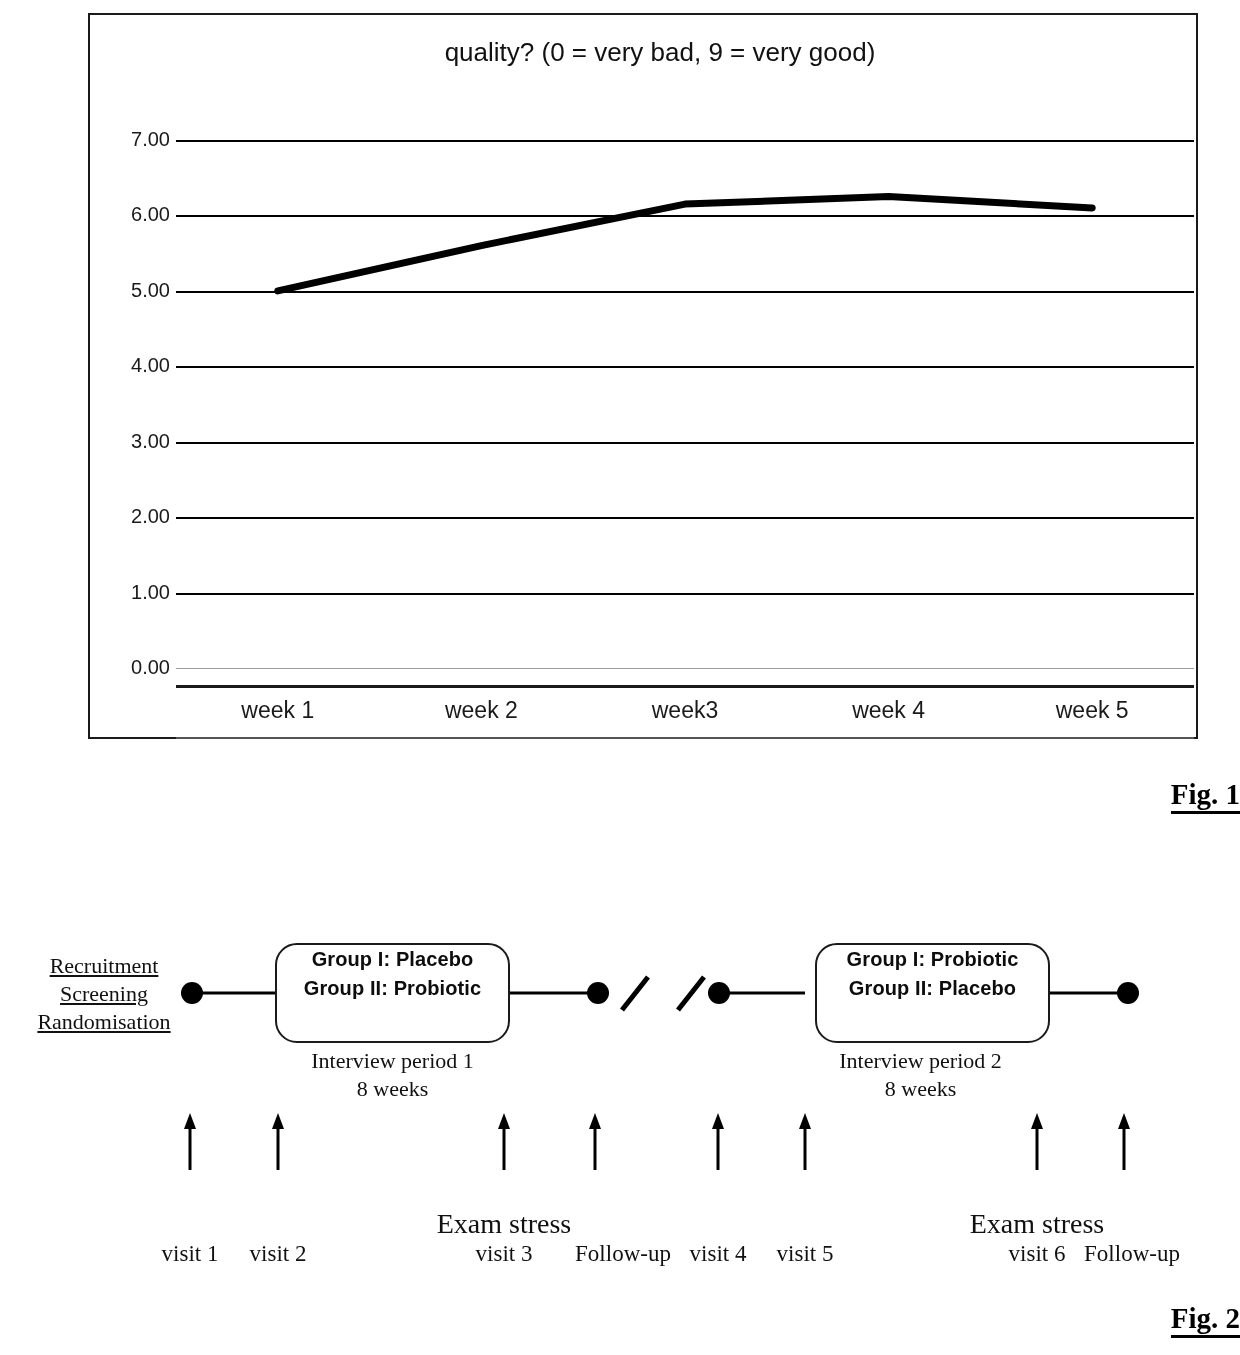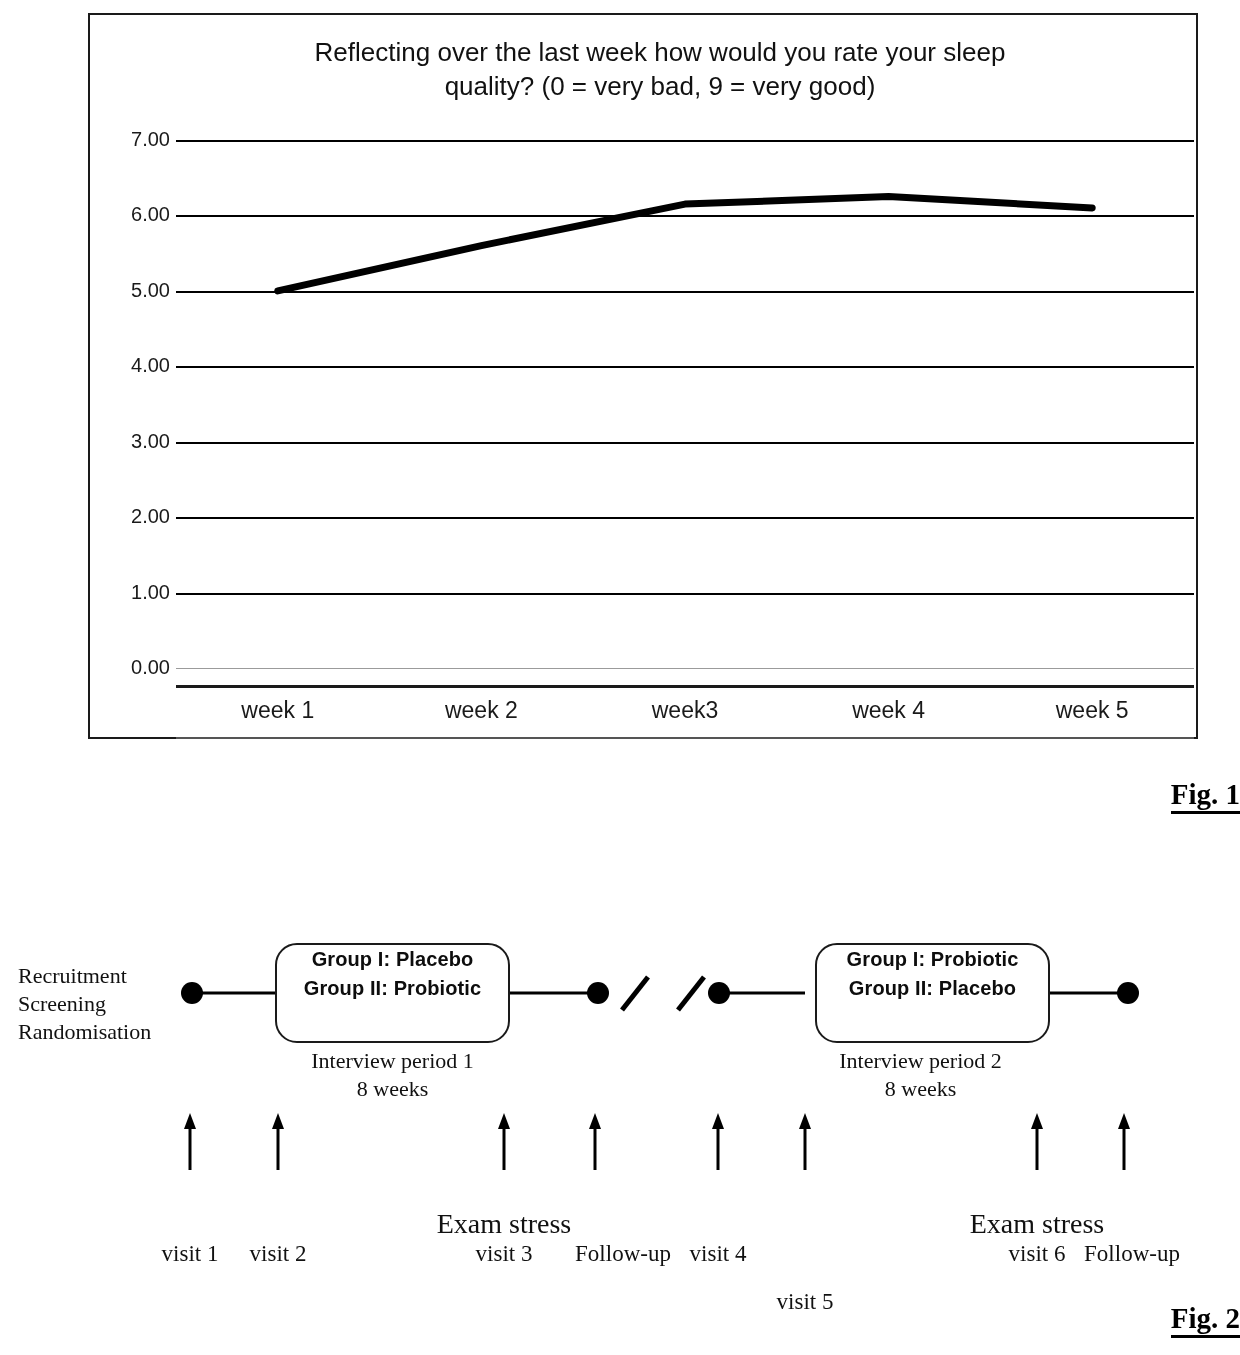--- a/index.html
+++ b/index.html
@@ -103,27 +103,28 @@
   #fig2-caption { left: 0; top: 1302px; }
 
   
   #figure2 {
     position: absolute;
     left: 0; top: 930px;
     width: 1240px; height: 360px;
   }
   #recruitment-label {
     position: absolute;
-    left: 18px; top: 32px;
+    left: 18px; top: 22px;
     width: 172px;
-    text-align: left;
+    text-align: center;
     font-family: "Liberation Serif", serif;
     font-size: 22px;
     line-height: 1.27;
     color: #111111;
+    text-decoration: underline;
   }
   .period-box {
     position: absolute;
     border: 2px solid #1a1a1a;
     border-radius: 22px;
     background: #ffffff;
     display: flex;
     flex-direction: column;
     justify-content: flex-start;
     align-items: center;
@@ -170,21 +171,20 @@
     font-size: 28px;
     color: #111111;
   }
 </style>
 </head>
 <body>
 
 <div id="figure1">
 
   <div id="chart-title">
-    <div>Reflecting over the last week how would you rate your sleep</div>
     <div>quality? (0 = very bad, 9 = very good)</div>
   </div>
 
   <div id="plot">
 
     <div class="gridline" style="top:125px"></div>
     <div class="gridline" style="top:200px"></div>
     <div class="gridline" style="top:276px"></div>
     <div class="gridline" style="top:351px"></div>
     <div class="gridline" style="top:427px"></div>
@@ -300,20 +300,20 @@
   </div>
 
   <div class="stress-label" style="left:434px; top:278px; width:140px;">Exam stress</div>
   <div class="stress-label" style="left:967px; top:278px; width:140px;">Exam stress</div>
 
   <div class="visit-label" style="left:130px; top:310px; width:120px;">visit 1</div>
   <div class="visit-label" style="left:218px; top:310px; width:120px;">visit 2</div>
   <div class="visit-label" style="left:444px; top:310px; width:120px;">visit 3</div>
   <div class="visit-label" style="left:553px; top:310px; width:140px;">Follow-up</div>
   <div class="visit-label" style="left:658px; top:310px; width:120px;">visit 4</div>
-  <div class="visit-label" style="left:745px; top:310px; width:120px;margin-top:48px;">visit 5</div>
+  <div class="visit-label" style="left:745px; top:310px; width:120px;">visit 5</div>
   <div class="visit-label" style="left:977px; top:310px; width:120px;">visit 6</div>
   <div class="visit-label" style="left:1062px; top:310px; width:140px;">Follow-up</div>
 </div>
 
 <div class="fig-caption" id="fig2-caption">
   <span>Fig. 2</span>
 </div>
 
 </body></html>

